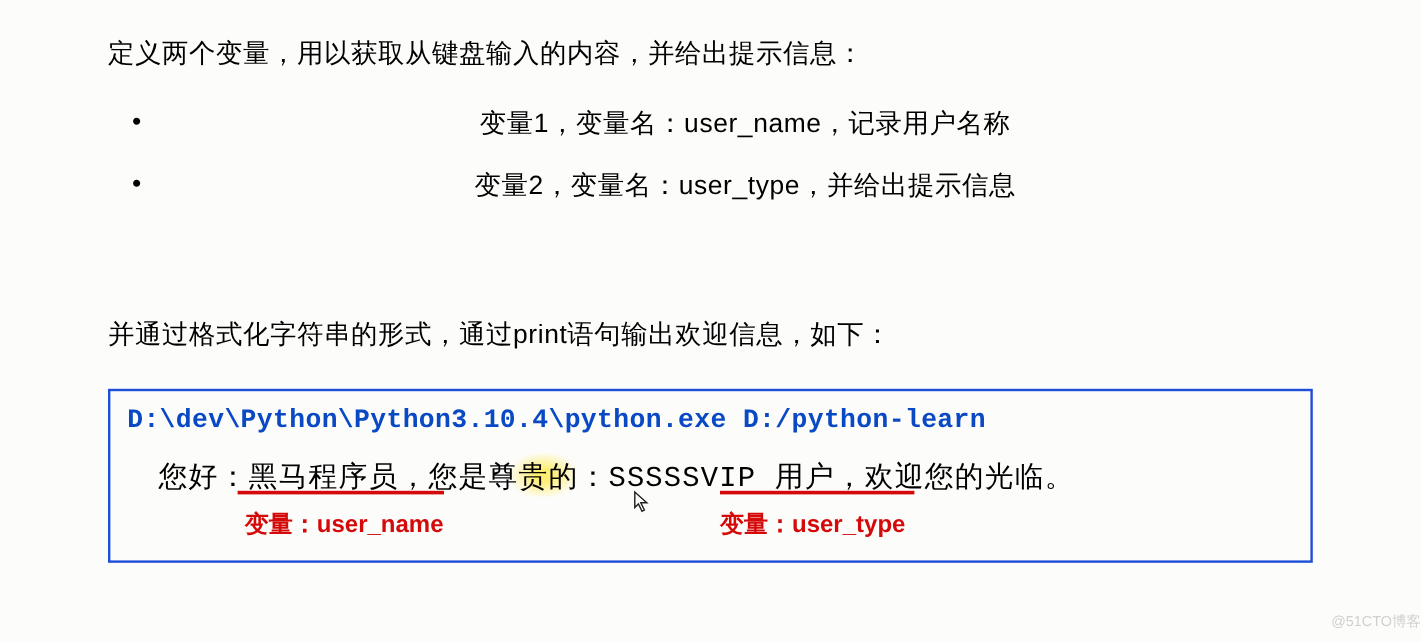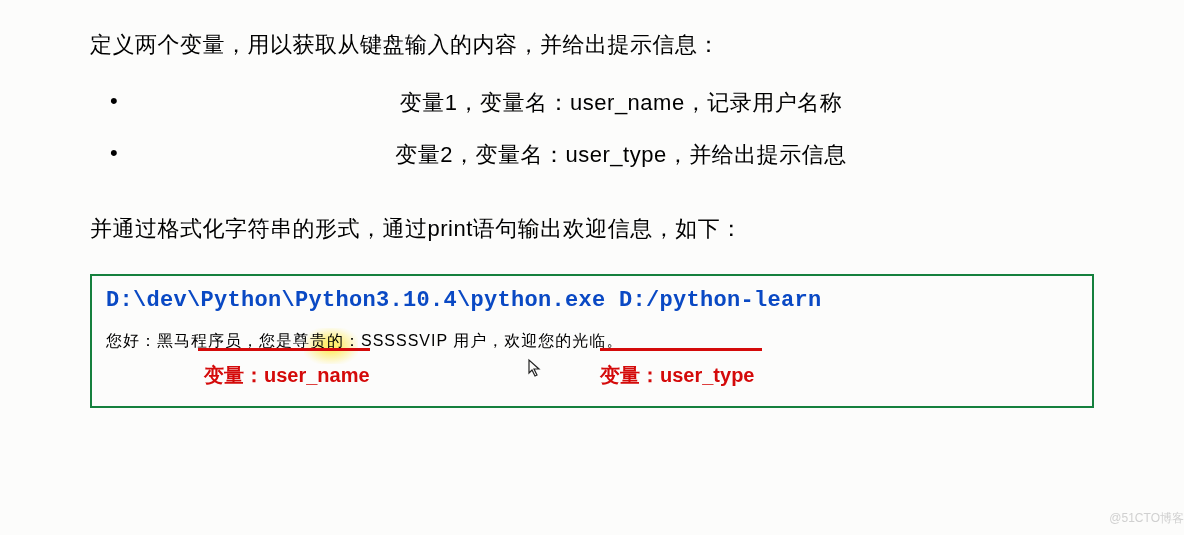--- a/index.html
+++ b/index.html
@@ -38,45 +38,46 @@
     .bullet-list li::before {
       content: "•";
       position: absolute;
       left: 0;
       top: 0;
       font-size: 22px;
     }
     .para2 {
       font-size: 22px;
       font-weight: 500;
-      margin-top: 44px;
+      margin-top: 94px;
       margin-bottom: 30px;
       letter-spacing: 0.5px;
     }
     .output-box {
-      border: 2px solid #15803d;
+      border: 2px solid #1d4ed8;
       padding: 12px 14px 10px 14px;
       font-family: "Consolas", "Courier New", monospace;
       font-size: 22px;
       position: relative;
       overflow: hidden;
       white-space: nowrap;
     }
     .cmd-line {
       color: #0a49c4;
       font-weight: 600;
       margin-bottom: 18px;
       letter-spacing: 0.3px;
     }
     .output-line {
-      font-family: Liberation Sans, sans-serif;
+      font-family: Liberation Mono, monospace;
       color: #000;
-      font-size: 16px;
+      font-size: 24px;
       letter-spacing: 1px;
       position: relative;
+      margin-left: 26px;
     }
     .highlight-yellow {
       position: relative;
       display: inline-block;
     }
     .highlight-yellow::before {
       content: "";
       position: absolute;
       left: -6px;
       top: -3px;

